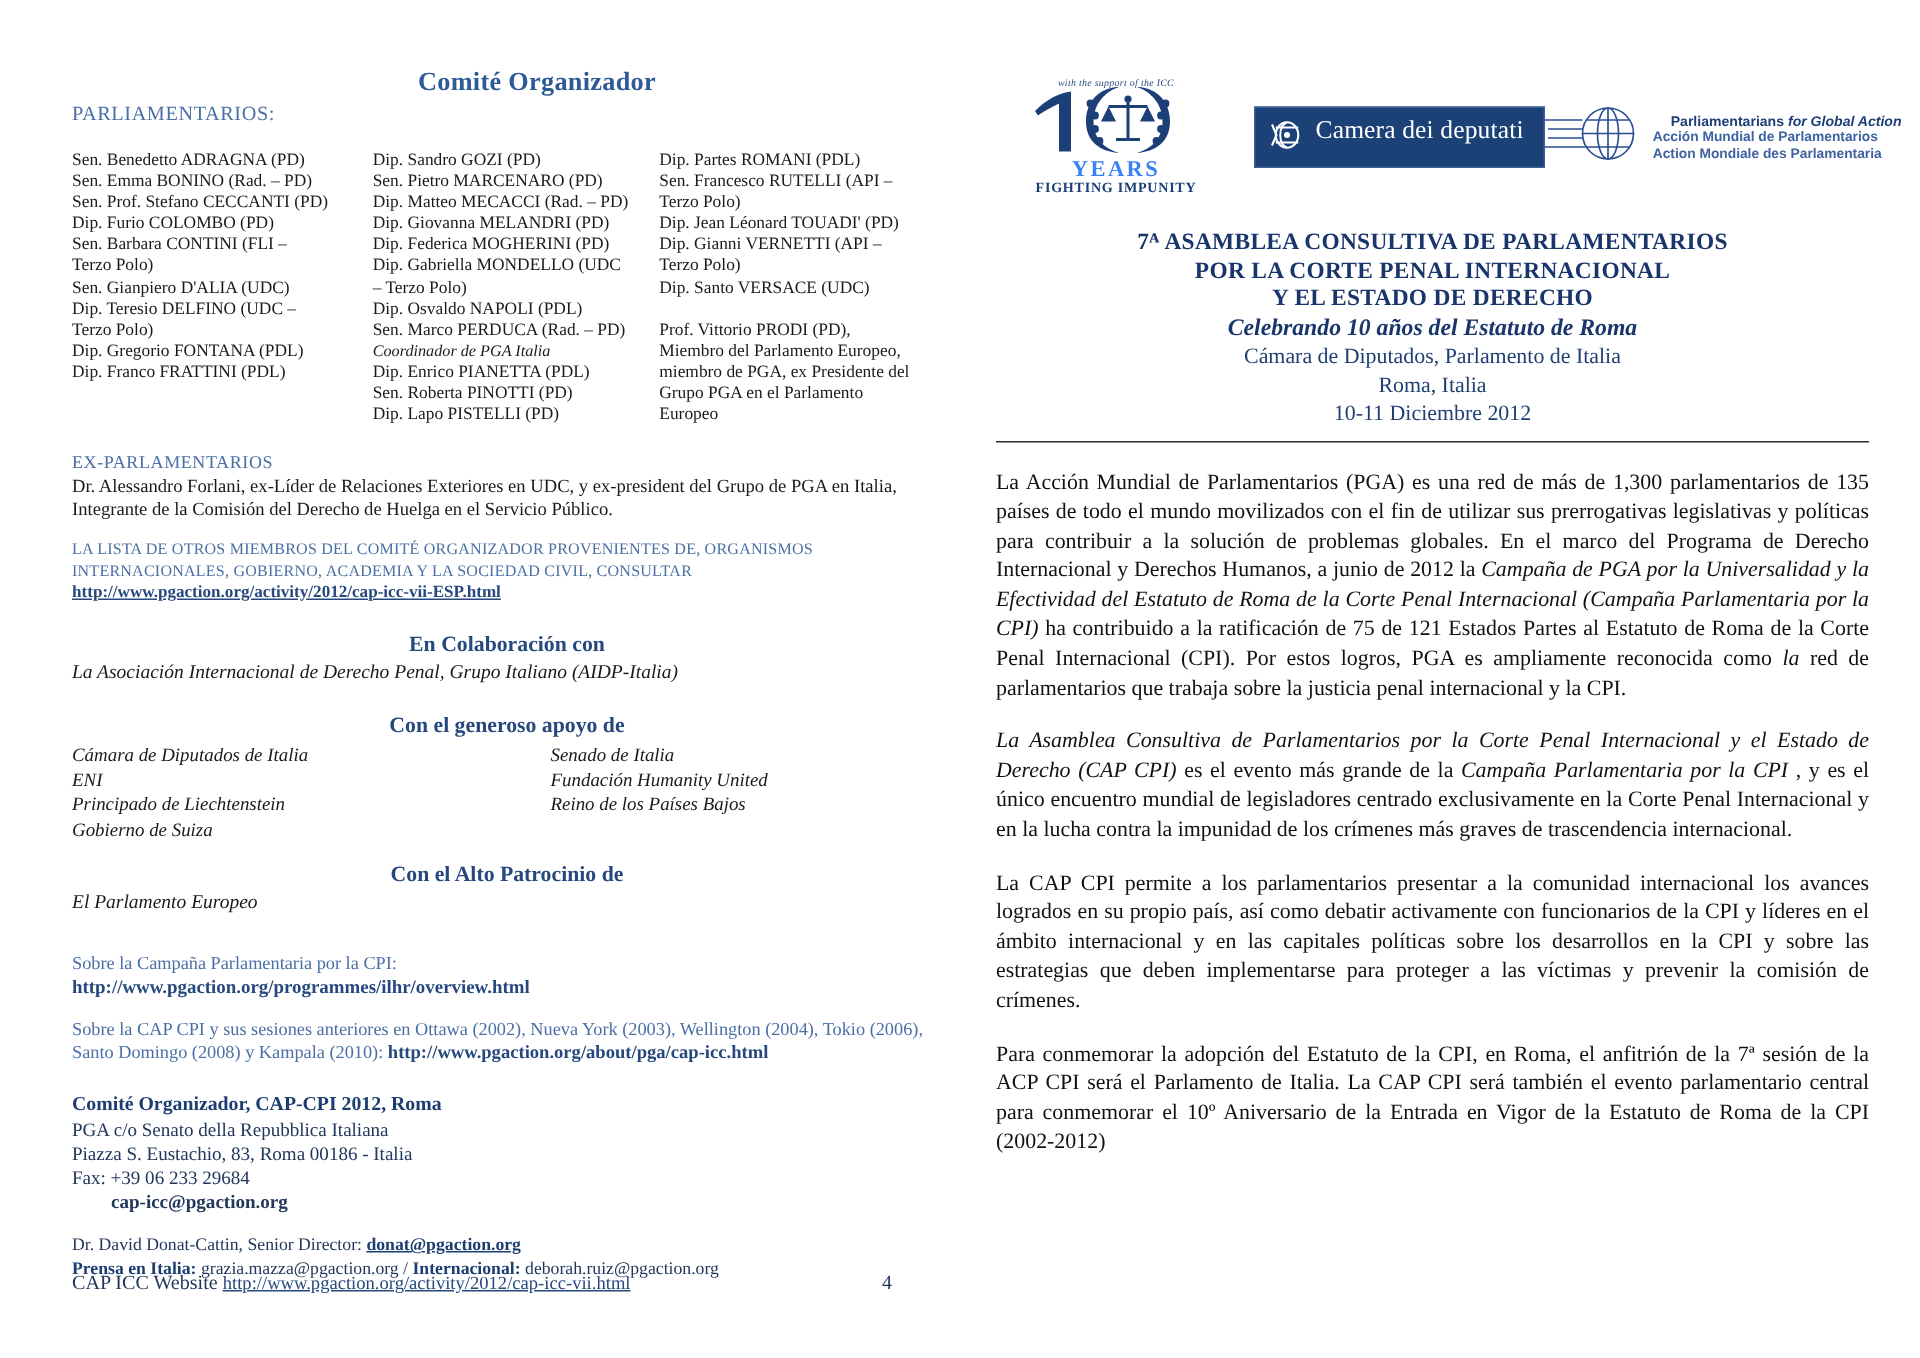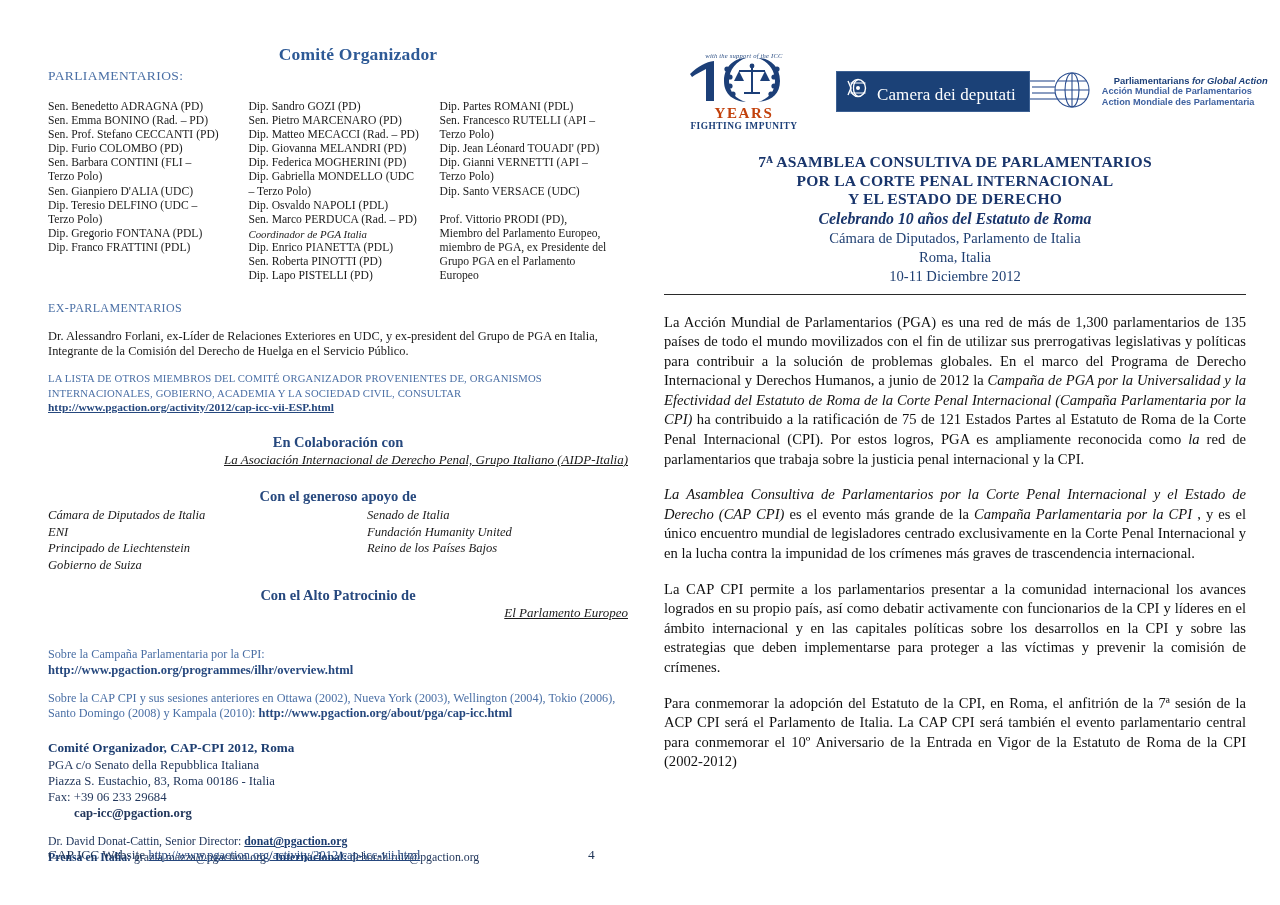--- a/index.html
+++ b/index.html
@@ -55,21 +55,21 @@
   .parl-cols .col2 { width: 190px; }
   .parl-cols .col3 { width: 200px; }
   .parl-cols .entry { white-space: pre-line; }
   .parl-cols .entry.it { font-style: italic; font-size: 10.8px; }
   .gapline { height: 14px; }
 
   .ex-head {
     font-size: 12px;
     color: #4a6fa5;
     letter-spacing: .4px;
-    margin: 18px 0 13px 0;
+    margin: 18px 0 1px 0;
   }
   .ex-body {
     font-size: 12.4px;
     line-height: 14.6px;
     margin: 0;
   }
   .smallcaps-note {
     font-size: 10.7px;
     line-height: 14.2px;
     color: #4a6fa5;
@@ -85,25 +85,24 @@
   }
 
   .sec-head {
     text-align: center;
     font-size: 14.5px;
     font-weight: bold;
     color: #26487e;
     margin: 20px 0 1px 0;
   }
   .sec-sub {
-    text-align: right;
+    text-align: left;
     font-style: italic;
     font-size: 13px;
     margin: 0;
-    text-decoration: underline;
   }
   .support-grid {
     display: flex;
     font-style: italic;
     font-size: 12.6px;
     line-height: 16.5px;
     margin-top: 2px;
   }
   .support-grid .sc-left  { width: 330px; }
   .support-grid .sc-right { width: 270px; }
@@ -190,38 +189,38 @@
   .logo-10y .mark {
     position: relative;
     height: 48px;
     display: flex;
     align-items: center;
     justify-content: center;
   }
   .logo-10y .years {
     font-size: 15px;
     font-weight: bold;
-    color: #c2410c;
+    color: #3b82f6;
     letter-spacing: 1.6px;
     line-height: 15px;
     margin-top: 1px;
   }
   .logo-10y .fighting {
     font-size: 9.4px;
     font-weight: bold;
     color: #1c3f78;
     letter-spacing: .5px;
     line-height: 11px;
   }
   .logo-camera {
     background: #1b4177;
     border: 1px solid #3c6093;
     padding: 5px 13px 6px 9px;
     display: flex;
-    align-items: flex-end;
+    align-items: flex-start;
     gap: 7px;
     height: 28px;
     box-sizing: content-box;
     margin-left: 32px;
   }
   .logo-camera .cam-text {
     color: #ffffff;
     font-size: 17px;
     letter-spacing: .1px;
     white-space: nowrap;

